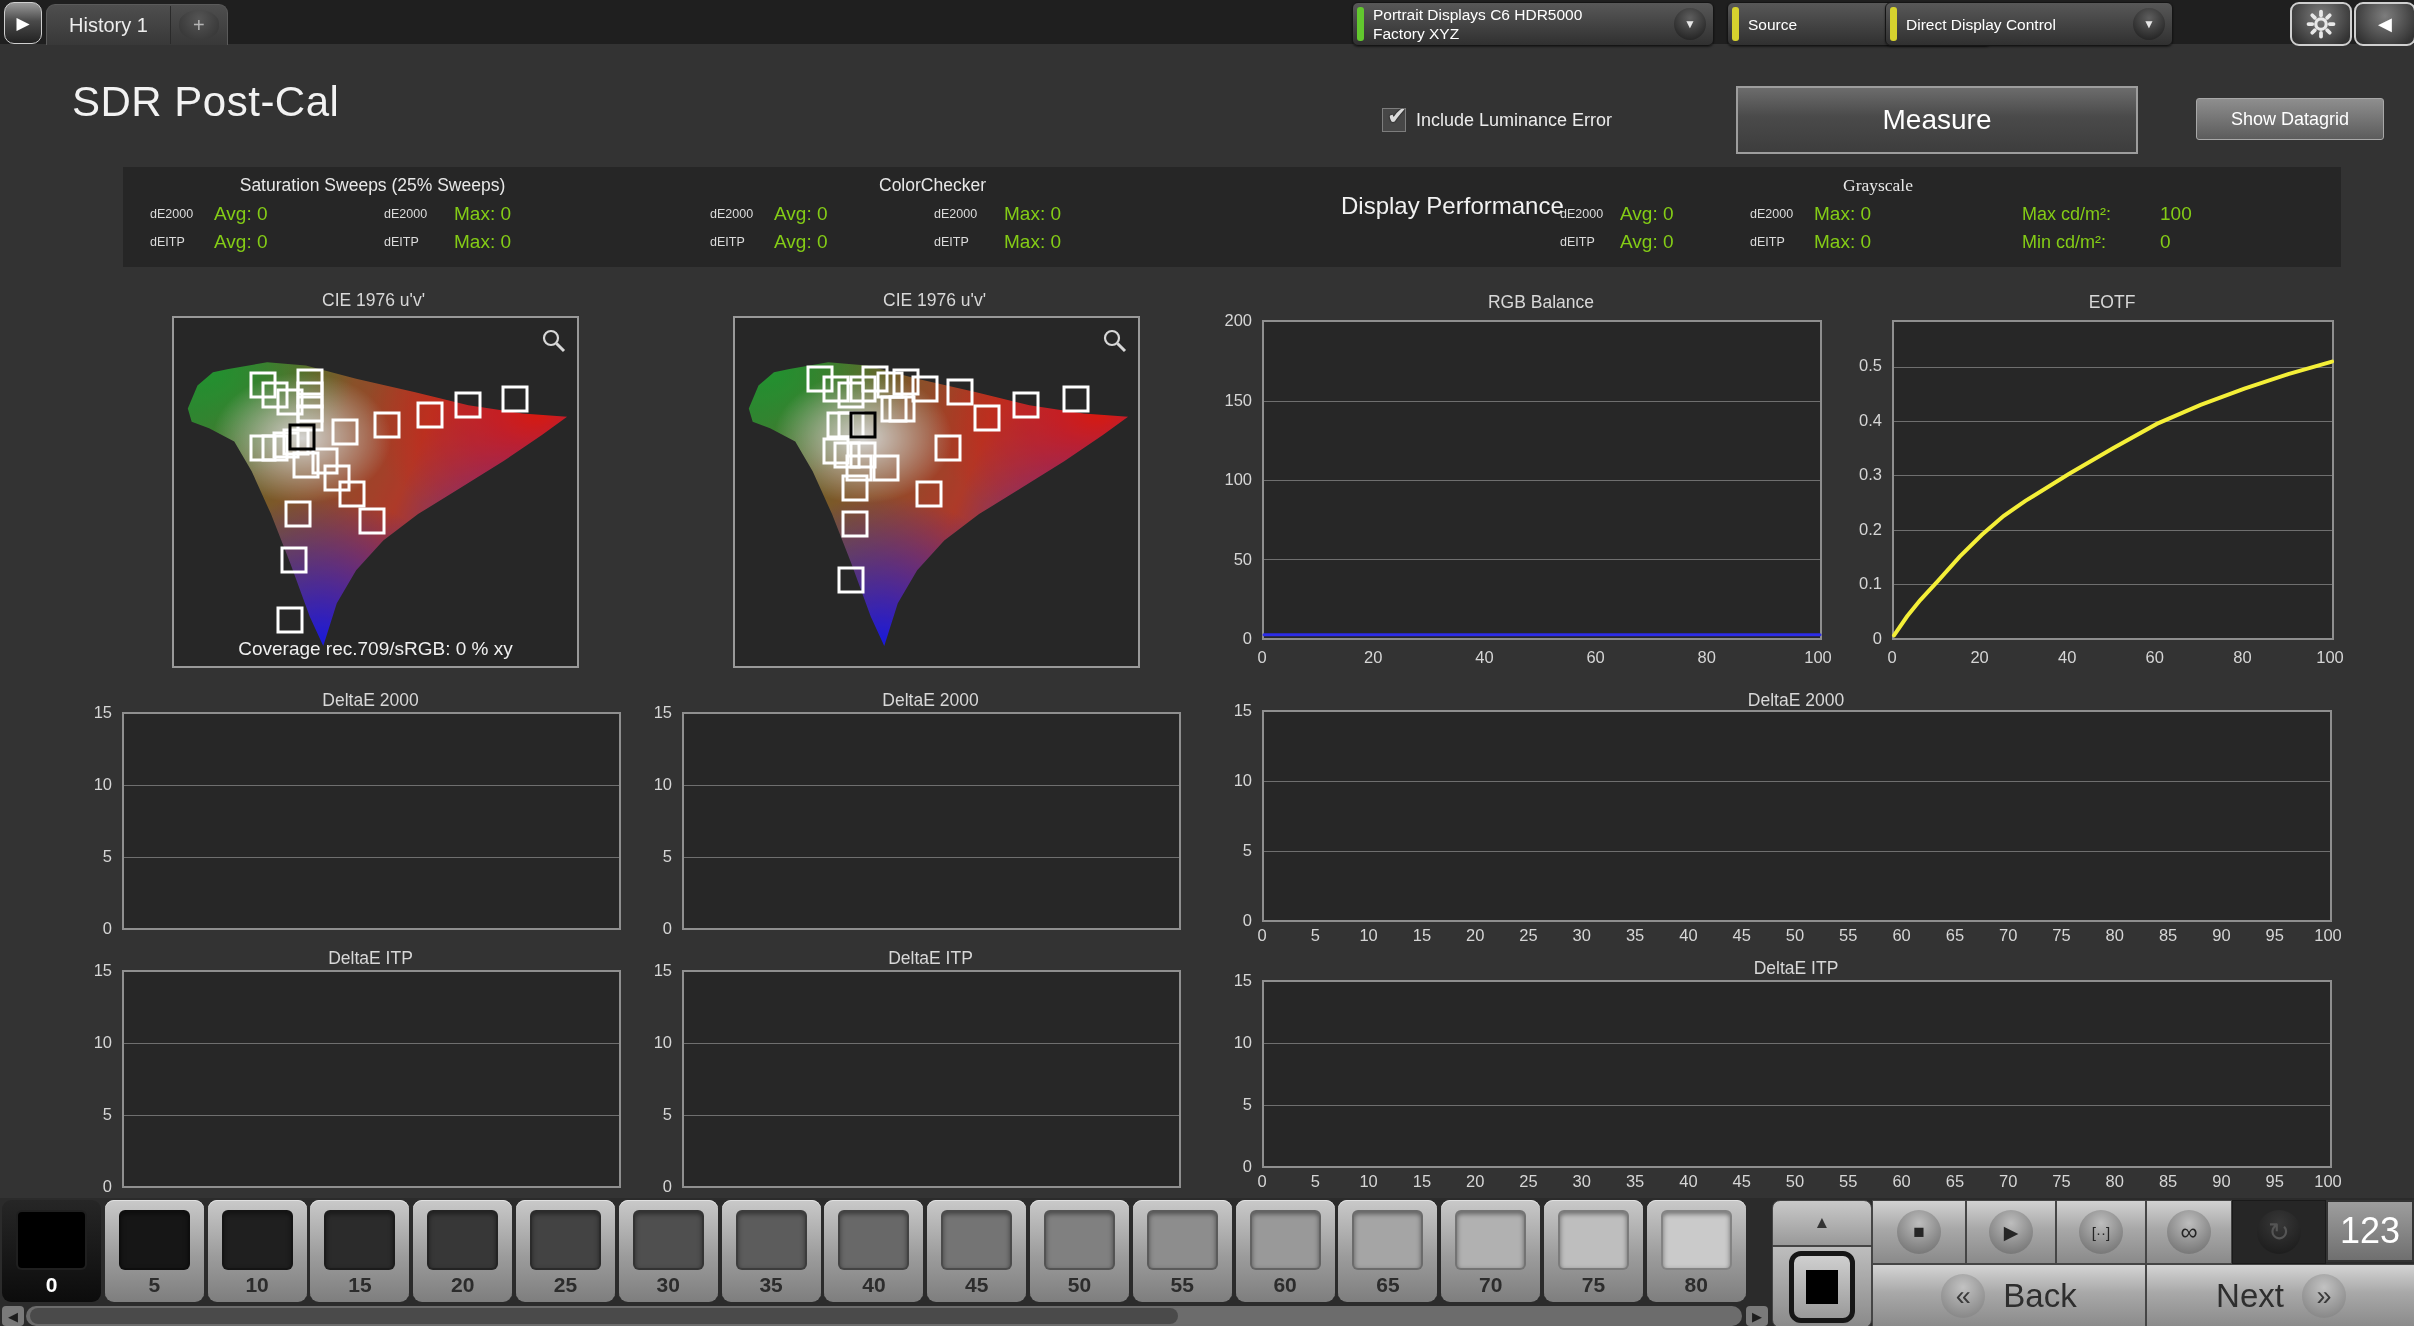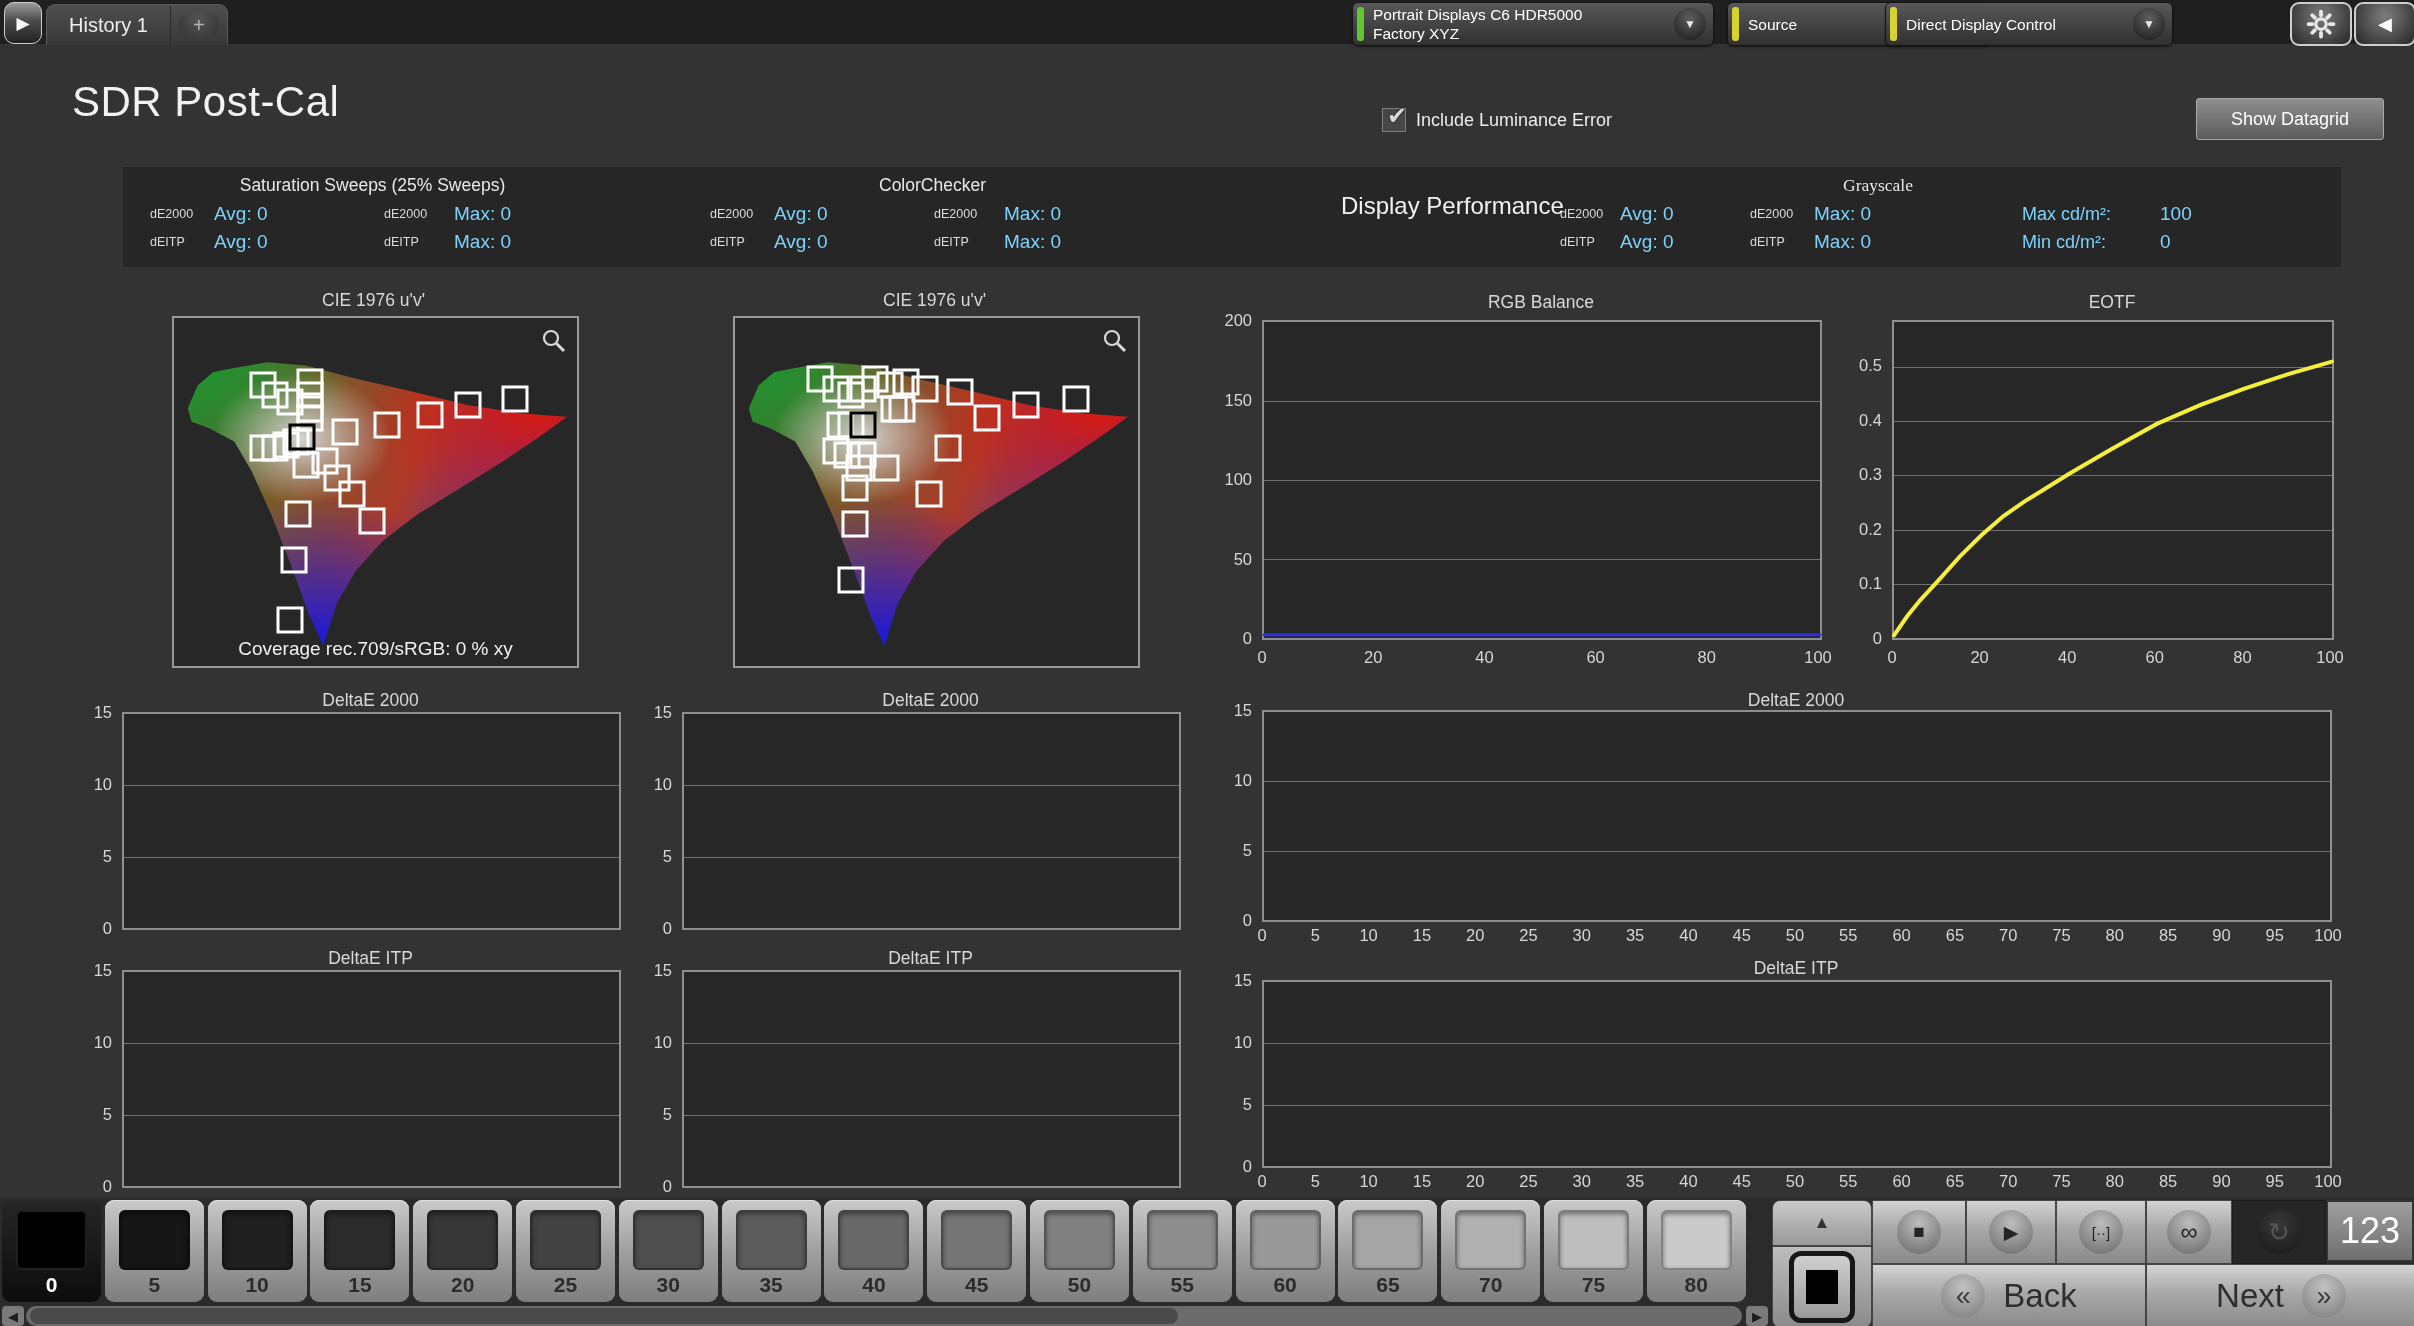--- a/index.html
+++ b/index.html
@@ -39,21 +39,21 @@
       background:linear-gradient(#6c6c6c,#4a4a4a 45%,#3d3d3d);border:2px solid #9d9d9d;
       color:#fff;font-size:28px;display:flex;align-items:center;justify-content:center;}
   .datagrid{position:absolute;left:2196px;top:98px;width:186px;height:40px;border-radius:3px;
       background:linear-gradient(#8e8e8e,#5c5c5c);border:1px solid #a8a8a8;
       color:#fff;font-size:18px;display:flex;align-items:center;justify-content:center;}
   
   .stats{position:absolute;left:123px;top:167px;width:2218px;height:100px;background:#262626;}
   .sec-title{position:absolute;top:8px;font-size:17.5px;color:#e8e8e8;text-align:center;}
   .sec{position:absolute;top:33px;display:grid;grid-auto-rows:28px;align-items:center;}
   .sec .m{font-size:12.5px;color:#dcdcdc;text-align:left;}
-  .sec .v{font-size:19px;color:#7dd3fc;}
+  .sec .v{font-size:19px;color:#84cc16;}
   .dispperf{position:absolute;left:1218px;top:25px;font-size:24px;color:#f2f2f2;}
   
   .ctitle{position:absolute;font-size:17.5px;color:#d8d8d8;text-align:center;}
   .plot{position:absolute;background:#272727;border:2px solid #8f8f8f;overflow:visible;}
   .plot .grid{position:absolute;left:0;right:0;height:1px;background:#6f6f6f;}
   .plot svg{position:absolute;inset:0;width:100%;height:100%;overflow:visible;}
   .yticks{position:absolute;width:44px;}
   .yticks span{position:absolute;right:6px;transform:translateY(-50%);font-size:16.5px;color:#d6d6d6;}
   .xticks{position:absolute;height:26px;}
   .xticks span{position:absolute;top:4px;transform:translateX(-50%);font-size:16.5px;color:#d6d6d6;}
@@ -176,20 +176,21 @@
     <div class="sqbtn" style="left:2354px;width:58px;">
       <span style="color:#fff;font-size:18px;">◀</span>
     </div>
   </div>
 
   <div class="pagetitle">SDR Post-Cal</div>
   <div class="chkbox">
     <span class="tick">✔</span>
   </div>
   <div class="chklabel">Include Luminance Error</div>
+  <div class="measure">Measure</div>
   <div class="datagrid">Show Datagrid</div>
 
   <div class="stats">
     <div class="sec-title" style="left:17px;width:465px;">Saturation Sweeps (25% Sweeps)</div>
     <div class="sec" style="left:27px;grid-template-columns:64px 170px 70px 140px;">
       <span class="m">dE2000</span>
       <span class="v">Avg: 0</span>
       <span class="m">dE2000</span>
       <span class="v">Max: 0</span>
       <span class="m">dEITP</span>

